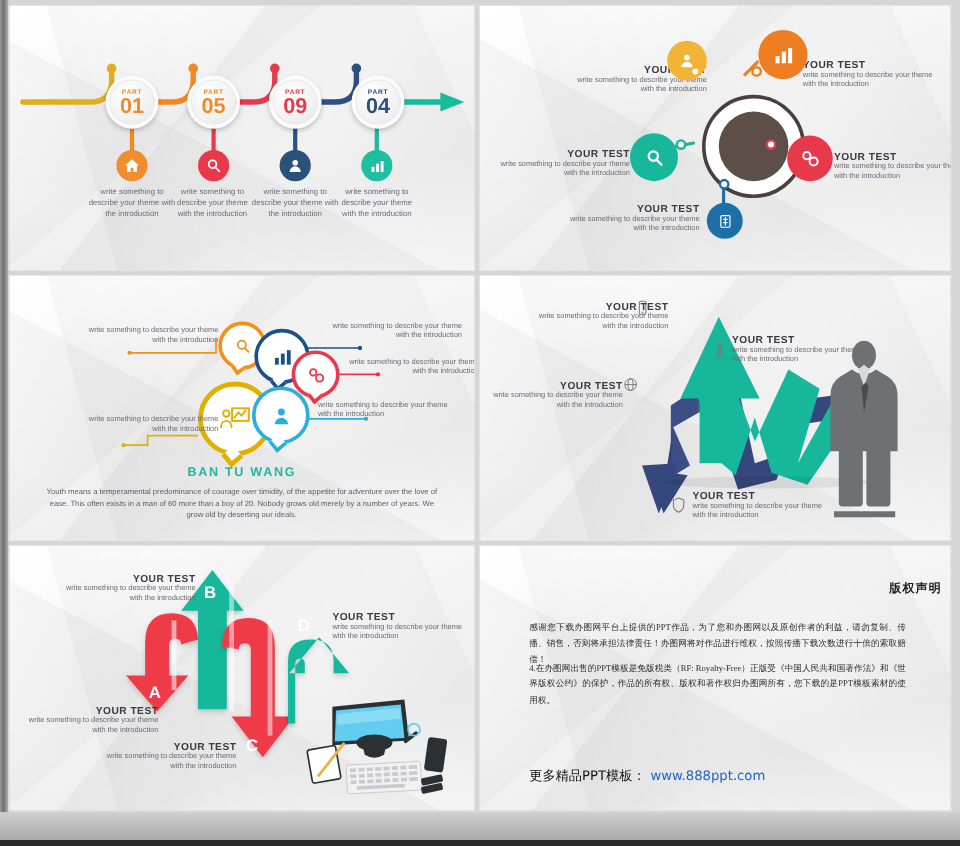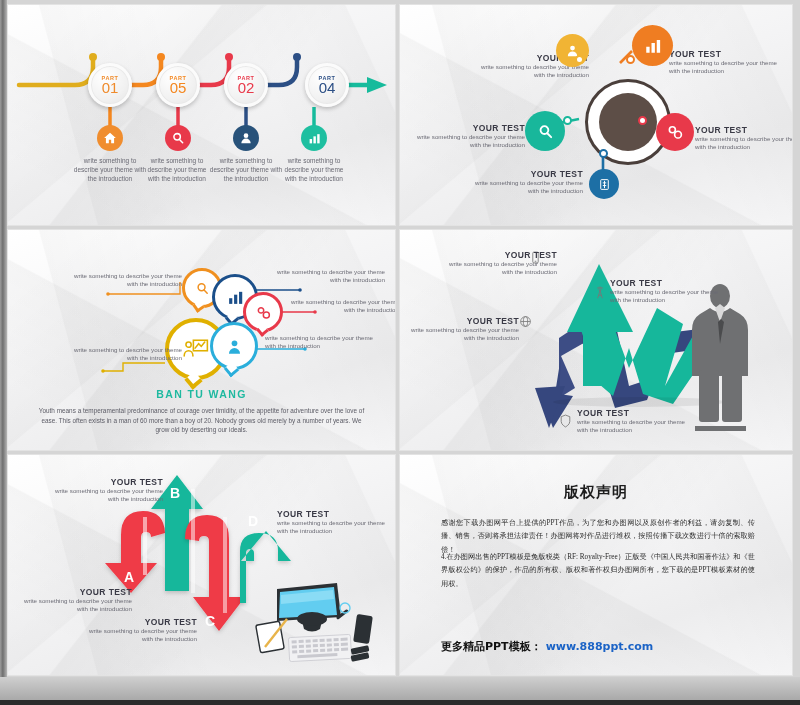--- a/index.html
+++ b/index.html
@@ -45,21 +45,21 @@
   .inner { position:absolute; inset:6px 7px; }
 
   
   .ttl { font-weight:bold; color:#3a3a46; letter-spacing:.4px; }
   .bdy { color:#6a6a74; line-height:1.35; }
   .s1 .part { position:absolute; top:52px; width:44px; height:44px; border-radius:50%;
       background:radial-gradient(circle at 35% 28%, #ffffff, #f1f1f1 62%, #e4e4e4);
       border:3px solid #fbfbfb; box-shadow:0 2px 4px rgba(0,0,0,.22), inset 0 0 0 1px #e9e9e9;
       display:flex; flex-direction:column; align-items:center; justify-content:center; z-index:4;}
   .s1 .part .pl { font-size:5.5px; letter-spacing:.6px; font-weight:bold; margin-bottom:-1px;}
-  .s1 .part .pn { font-size:15px; font-weight:normal; line-height:1;}
+  .s1 .part .pn { font-size:18px; font-weight:bold; line-height:1;}
   .s1 .ic { position:absolute; top:114px; width:26px; height:26px; border-radius:50%;
       display:flex; align-items:center; justify-content:center; color:#fff; z-index:4;}
   .s1 .cap { position:absolute; top:146px; width:78px; text-align:center; font-size:6.5px; }
 
   
   .s2 .donut { position:absolute; left:178px; top:68px; width:86px; height:86px; border-radius:50%;
       border:3px solid #4a3f3b; background:#fff; }
   .s2 .donut i { position:absolute; inset:11px; border-radius:50%; background:#5d4e47; display:block;}
   .s2 .node { position:absolute; width:33px; height:33px; border-radius:50%; color:#fff;
       display:flex; align-items:center; justify-content:center; z-index:4;}
@@ -85,29 +85,29 @@
   .s4 .mini { position:absolute; width:13px; height:13px; }
 
   
   .s5 .txt { position:absolute; width:120px; }
   .s5 .txt .ttl { font-size:8.5px; }
   .s5 .txt .bdy { font-size:6.2px; }
   .s5 .letter { position:absolute; color:#fff; font-weight:bold; font-size:14px; }
 
   
   .s6 .inner { padding:0 34px; }
-  .s6 h2 { position:absolute; left:0; right:0; top:22px; text-align:center;
-      font-size:15px; font-weight:bold; color:#1d1d1d; letter-spacing:1px;
+  .s6 h2 { position:absolute; left:0; right:0; top:22px; text-align:right;
+      font-size:10px; font-weight:bold; color:#1d1d1d; letter-spacing:1px;
       font-family:"DejaVu Sans", sans-serif;}
   .s6 .p { position:absolute; left:34px; right:30px; font-size:7.2px; color:#2a2a2a;
       line-height:1.85; text-align:justify; font-family:Liberation Serif, serif;}
   .s6 #p1 { top:56px; }
   .s6 #p2 { top:90px; }
   .s6 #p3 { top:135px; }
-  .s6 .more { position:absolute; left:34px; top:178px; font-size:11px; font-weight:bold;
+  .s6 .more { position:absolute; left:34px; top:178px; font-size:11px; font-weight:normal;
       color:#111; font-family:"DejaVu Sans", sans-serif; }
   .s6 .more a { color:#1b63c6; text-decoration:none; margin-left:4px;}
 </style>
 </head>
 <body>
 
 <div id="page">
 
   <div id="leftrail"></div>
 
@@ -135,23 +135,23 @@
         <div class="part" style="left:73px">
           <span class="pl" style="color:#ef8b2c">PART</span>
           <span class="pn" style="color:#ef8b2c">01</span>
         </div>
         <div class="part" style="left:141px">
           <span class="pl" style="color:#f4871f">PART</span>
           <span class="pn" style="color:#f4871f">05</span>
         </div>
         <div class="part" style="left:209px">
           <span class="pl" style="color:#e8394a">PART</span>
-          <span class="pn" style="color:#e8394a">02</span>
-        </div>
-        <div class="part" style="left:290px">
+          <span class="pn" style="color:#e8394a">09</span>
+        </div>
+        <div class="part" style="left:278px">
           <span class="pl" style="color:#2c4f85">PART</span>
           <span class="pn" style="color:#2c4f85">04</span>
         </div>
 
         <div class="ic" style="left:82px;background:#f08d2e">
           <svg width="14" height="14" viewBox="0 0 24 24" fill="#fff">
               <path d="M12 3 2 12h3v9h5v-6h4v6h5v-9h3z"></path>
             </svg>
         </div>
         <div class="ic" style="left:150px;background:#e8394a">

